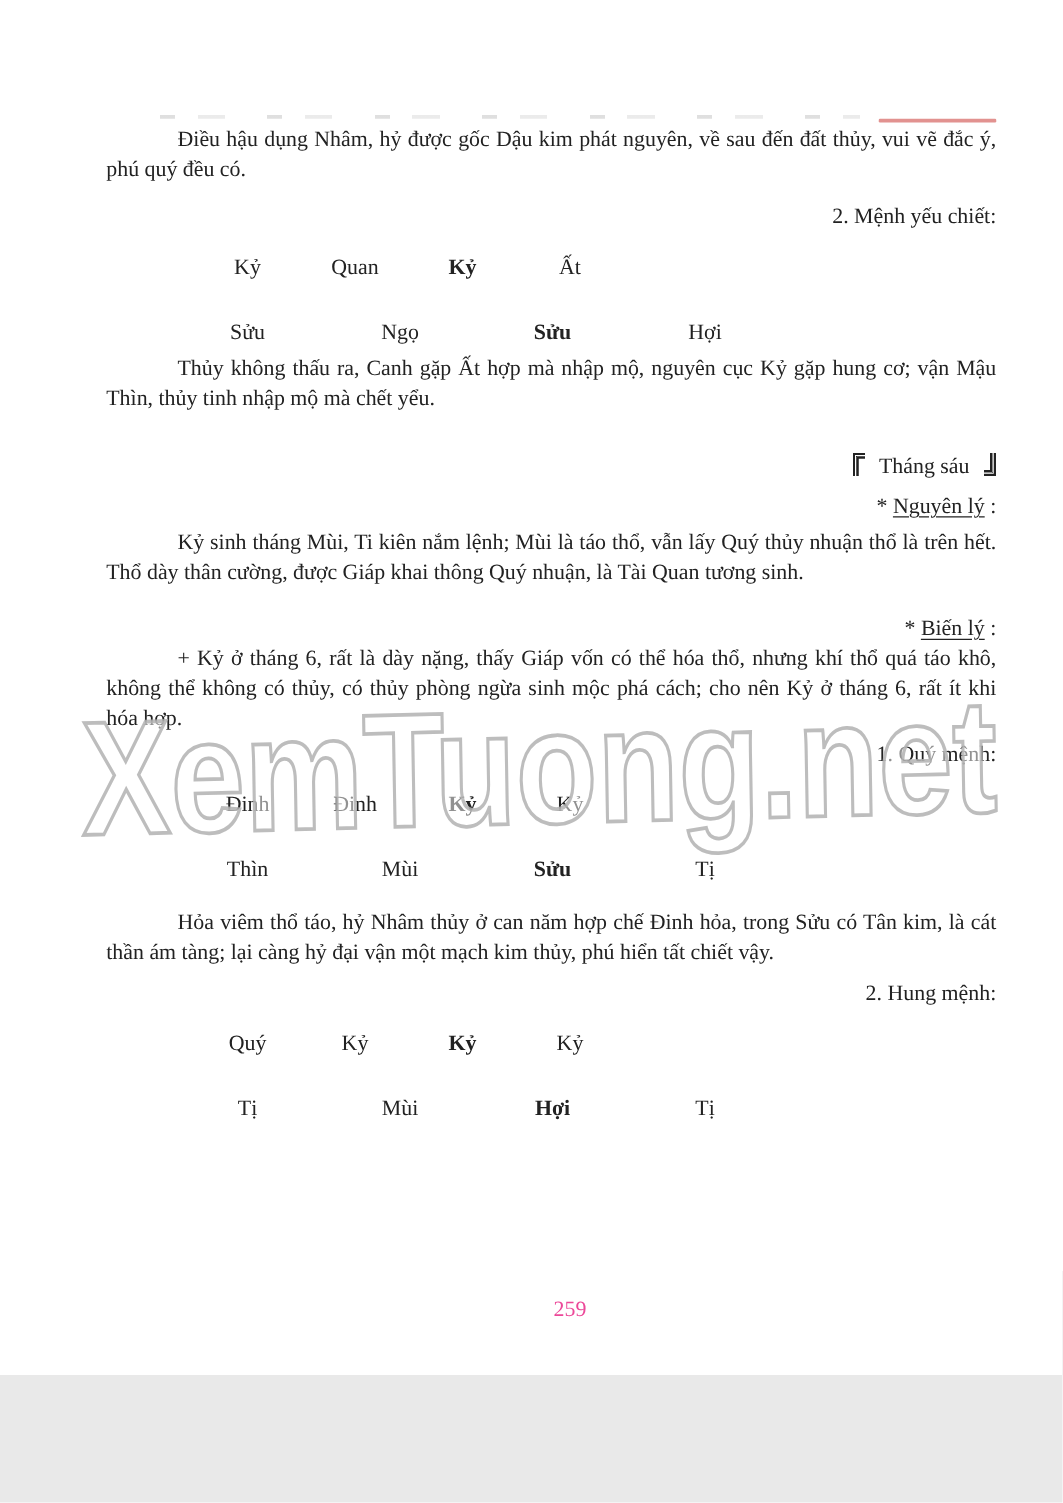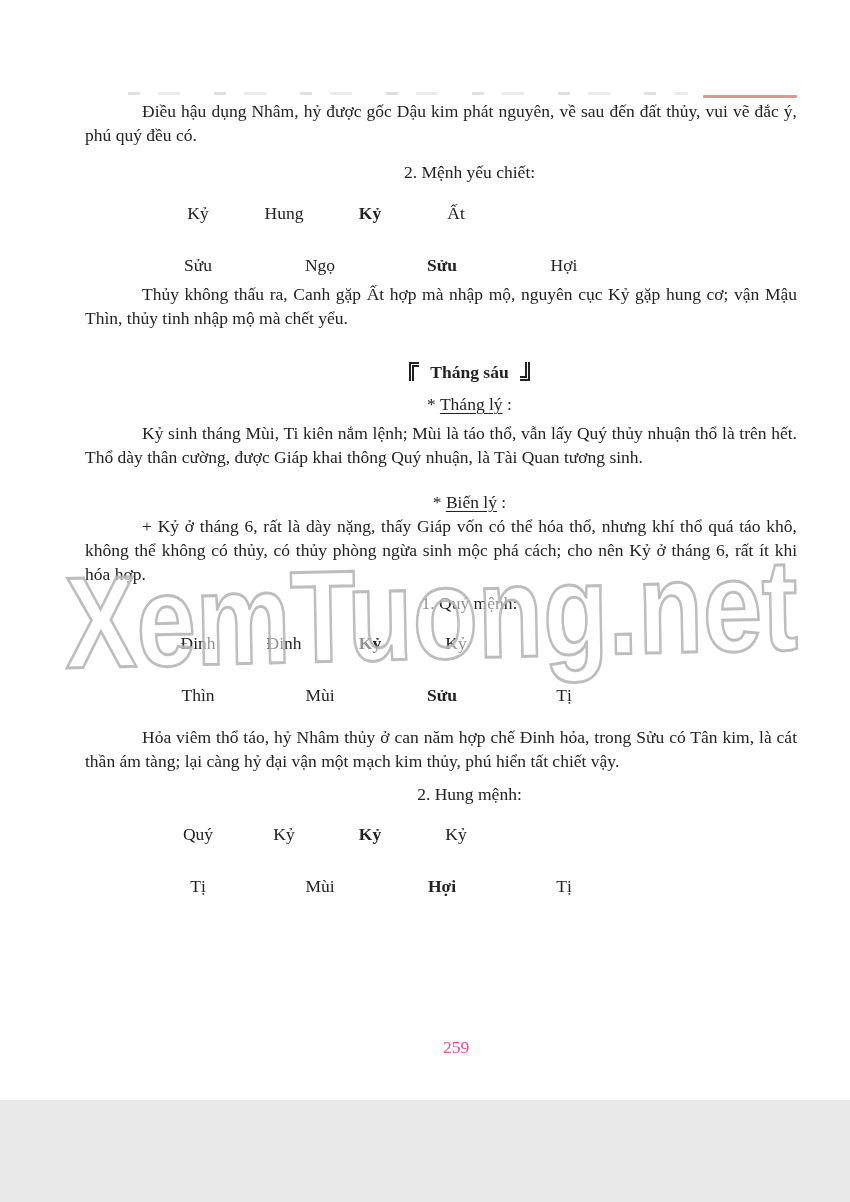--- a/index.html
+++ b/index.html
@@ -20,23 +20,23 @@
   }
   .red-line {
     position:absolute; top:95px; left:703px; width:94px; height:3px;
     background:#e29290; border-radius:1px;
   }
   .content {
     position:absolute; top:99px; left:85px; width:712px;
     font-size:17.5px; line-height:24px; text-align:justify;
   }
   .content p { text-indent:57px; }
-  .line { text-align:center; }
+  .line { text-align:right; }
   .indented { padding-left:57px; }
-  .bold { font-weight:bold; }
+  .bold { font-weight:normal; }
   .ul { text-decoration:underline; text-underline-offset:3px; }
   .mt-menh-yeu  { margin-top:13px; }
   .mt-table1    { margin-top:17px; }
   .mt-p2        { margin-top:5px; }
   .mt-month     { margin-top:30px; }
   .mt-thuong    { margin-top:8px; }
   .mt-p3        { margin-top:5px; }
   .mt-bien      { margin-top:21px; }
   .mt-p4        { margin-top:4px; }
   .mt-p5        { margin-top:0px; }
@@ -92,21 +92,21 @@
 
   <div class="content">
 
     <p>Điều hậu dụng Nhâm, hỷ được gốc Dậu kim phát nguyên, về sau đến đất thủy, vui vẽ đắc ý, phú quý đều có.</p>
 
     <div class="line indented mt-menh-yeu">2. Mệnh yếu chiết:</div>
 
     <div class="bazi-table mt-table1">
       <div class="bazi-row">
         <span class="bazi-cell">Kỷ</span>
-        <span class="bazi-cell">Hung</span>
+        <span class="bazi-cell">Quan</span>
         <span class="bazi-cell day">Kỷ</span>
         <span class="bazi-cell">Ất</span>
       </div>
       <div class="bazi-row">
         <span class="bazi-cell">Sửu</span>
         <span class="bazi-cell">Ngọ</span>
         <span class="bazi-cell day">Sửu</span>
         <span class="bazi-cell">Hợi</span>
       </div>
     </div>
@@ -114,21 +114,21 @@
     <p class="mt-p2">Thủy không thấu ra, Canh gặp Ất hợp mà nhập mộ, nguyên cục Kỷ gặp hung cơ; vận Mậu Thìn, thủy tinh nhập mộ mà chết yểu.</p>
 
     <div class="line indented mt-month">
       <span class="cb cb-open-double"></span>
       <span class="bold">Tháng sáu</span>
       <span class="cb cb-close-double"></span>
     </div>
 
     <div class="line indented mt-thuong">
       <span>* </span>
-      <span class="ul">Tháng lý</span>
+      <span class="ul">Nguyên lý</span>
       <span>:</span>
     </div>
 
     <p class="mt-p3">Kỷ sinh tháng Mùi, Ti kiên nắm lệnh; Mùi là táo thổ, vẫn lấy Quý thủy nhuận thổ là trên hết. Thổ dày thân cường, được Giáp khai thông Quý nhuận, là Tài Quan tương sinh.</p>
 
     <div class="line indented mt-bien">
       <span>* </span>
       <span class="ul">Biến lý</span>
       <span>:</span>
     </div>

